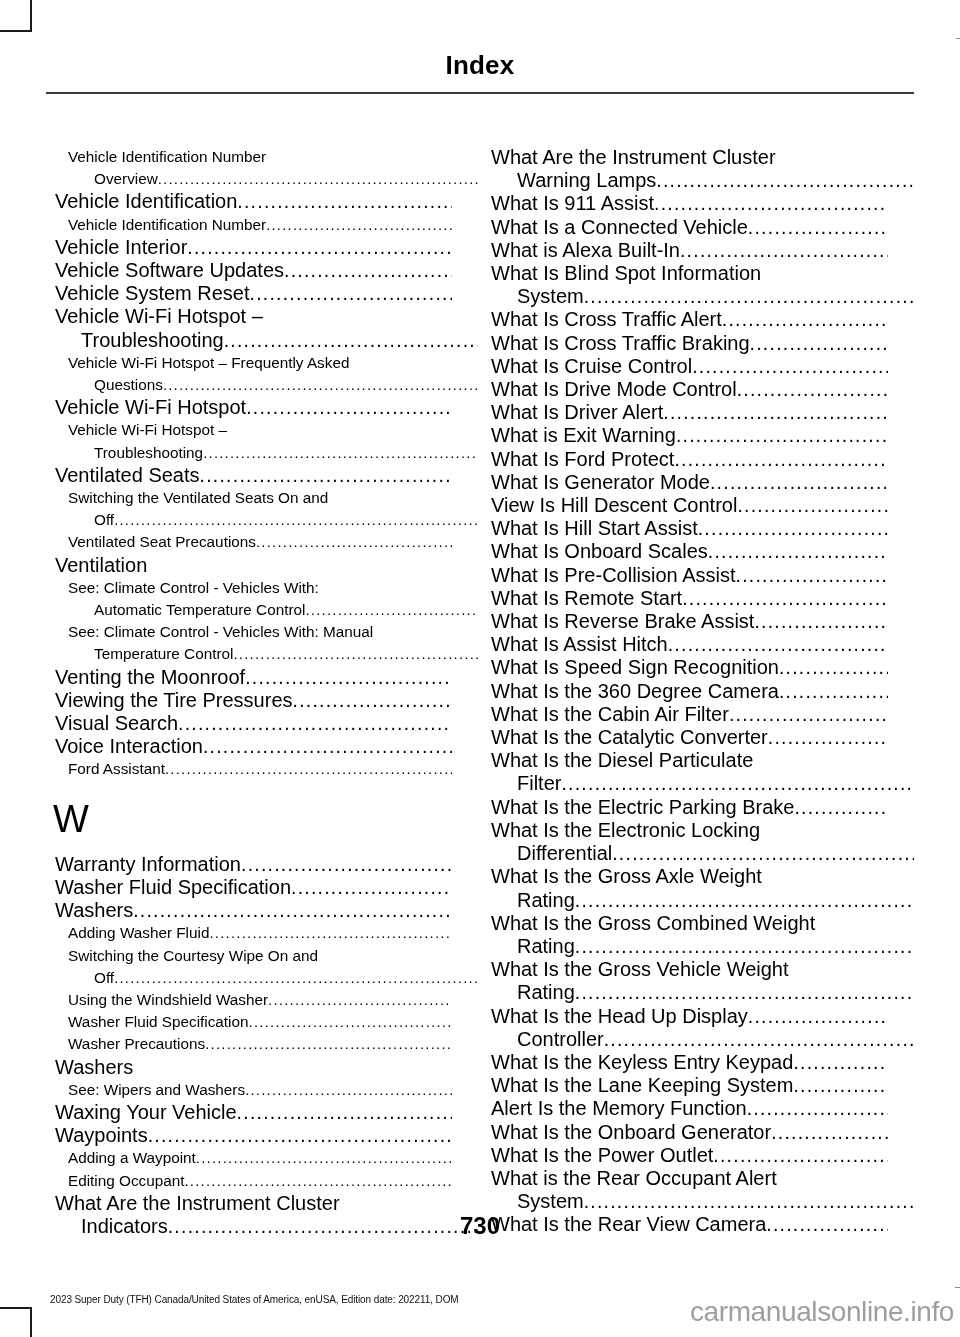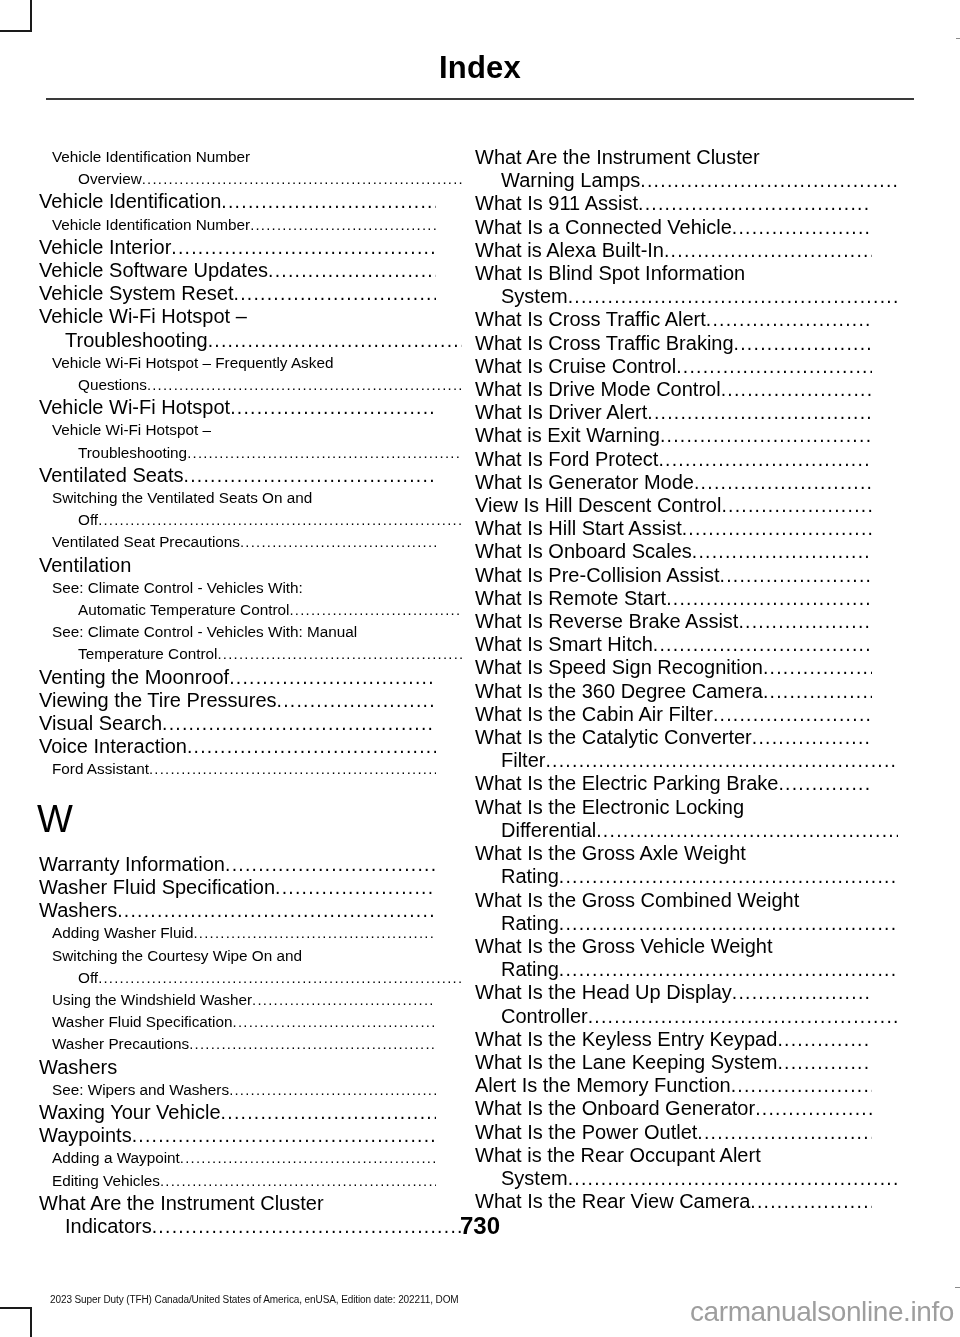--- a/index.html
+++ b/index.html
@@ -55,21 +55,21 @@
 
   
   .page-header {
     position: absolute;
     left: 46px;
     right: 46px;
     top: 52px;
     text-align: center;
   }
   .page-title {
-    font-size: 31px;
+    font-size: 26px;
     font-weight: bold;
     letter-spacing: 0.2px;
     line-height: 1.05;
     color: #000;
   }
   .header-rule {
     margin-top: 13px;
     height: 2px;
     background: #3a3a3a;
   }
@@ -79,21 +79,21 @@
     position: absolute;
     left: 0;
     top: 146px;
     width: 960px;
     display: flex;
   }
   .column {
     width: 400px;
     box-sizing: border-box;
   }
-  .col-left  { margin-left: 36px; }
+  .col-left  { margin-left: 52px; }
   .col-right { margin-left: 36px; }
 
   
   .entry {
     display: block;
     position: relative;
     margin: 0;
     padding: 0;
   }
   
@@ -298,21 +298,21 @@
       <div class="entry lv0">
         <div class="line leader-row"><span class="txt">Waxing Your Vehicle</span><span class="dots">..........................................................................................</span></div>
       </div>
       <div class="entry lv0">
         <div class="line leader-row"><span class="txt">Waypoints</span><span class="dots">..........................................................................................</span></div>
       </div>
       <div class="entry lv1">
         <div class="line leader-row"><span class="txt">Adding a Waypoint</span><span class="dots">..........................................................................................</span></div>
       </div>
       <div class="entry lv1">
-        <div class="line leader-row"><span class="txt">Editing Vehicles</span><span class="dots">..........................................................................................</span></div>
+        <div class="line leader-row"><span class="txt">Editing Occupant</span><span class="dots">..........................................................................................</span></div>
       </div>
       <div class="entry lv0">
         <div class="line plain">What Are the Instrument Cluster</div>
         <div class="line cont leader-row"><span class="txt">Indicators</span><span class="dots">..........................................................................................</span></div>
       </div>
     </div>
   <div class="column col-right" id="col-1">
       <div class="entry lv0">
         <div class="line plain">What Are the Instrument Cluster</div>
         <div class="line cont leader-row"><span class="txt">Warning Lamps</span><span class="dots">..........................................................................................</span></div>
@@ -366,35 +366,36 @@
       <div class="entry lv0">
         <div class="line leader-row"><span class="txt">What Is Pre-Collision Assist</span><span class="dots">..........................................................................................</span></div>
       </div>
       <div class="entry lv0">
         <div class="line leader-row"><span class="txt">What Is Remote Start</span><span class="dots">..........................................................................................</span></div>
       </div>
       <div class="entry lv0">
         <div class="line leader-row"><span class="txt">What Is Reverse Brake Assist</span><span class="dots">..........................................................................................</span></div>
       </div>
       <div class="entry lv0">
-        <div class="line leader-row"><span class="txt">What Is Smart Hitch</span><span class="dots">..........................................................................................</span></div>
+        <div class="line leader-row"><span class="txt">What Is Assist Hitch</span><span class="dots">..........................................................................................</span></div>
       </div>
       <div class="entry lv0">
         <div class="line leader-row"><span class="txt">What Is Speed Sign Recognition</span><span class="dots">..........................................................................................</span></div>
       </div>
       <div class="entry lv0">
         <div class="line leader-row"><span class="txt">What Is the 360 Degree Camera</span><span class="dots">..........................................................................................</span></div>
       </div>
       <div class="entry lv0">
         <div class="line leader-row"><span class="txt">What Is the Cabin Air Filter</span><span class="dots">..........................................................................................</span></div>
       </div>
       <div class="entry lv0">
         <div class="line leader-row"><span class="txt">What Is the Catalytic Converter</span><span class="dots">..........................................................................................</span></div>
       </div>
       <div class="entry lv0">
+        <div class="line plain">What Is the Diesel Particulate</div>
         <div class="line cont leader-row"><span class="txt">Filter</span><span class="dots">..........................................................................................</span></div>
       </div>
       <div class="entry lv0">
         <div class="line leader-row"><span class="txt">What Is the Electric Parking Brake</span><span class="dots">..........................................................................................</span></div>
       </div>
       <div class="entry lv0">
         <div class="line plain">What Is the Electronic Locking</div>
         <div class="line cont leader-row"><span class="txt">Differential</span><span class="dots">..........................................................................................</span></div>
       </div>
       <div class="entry lv0">

